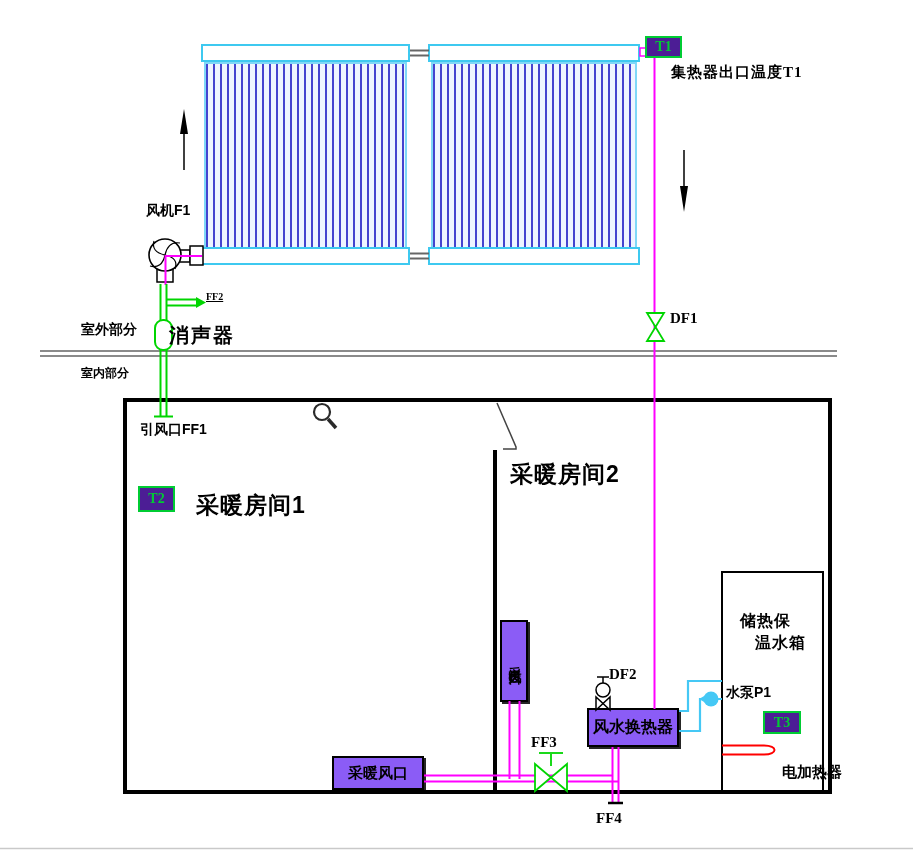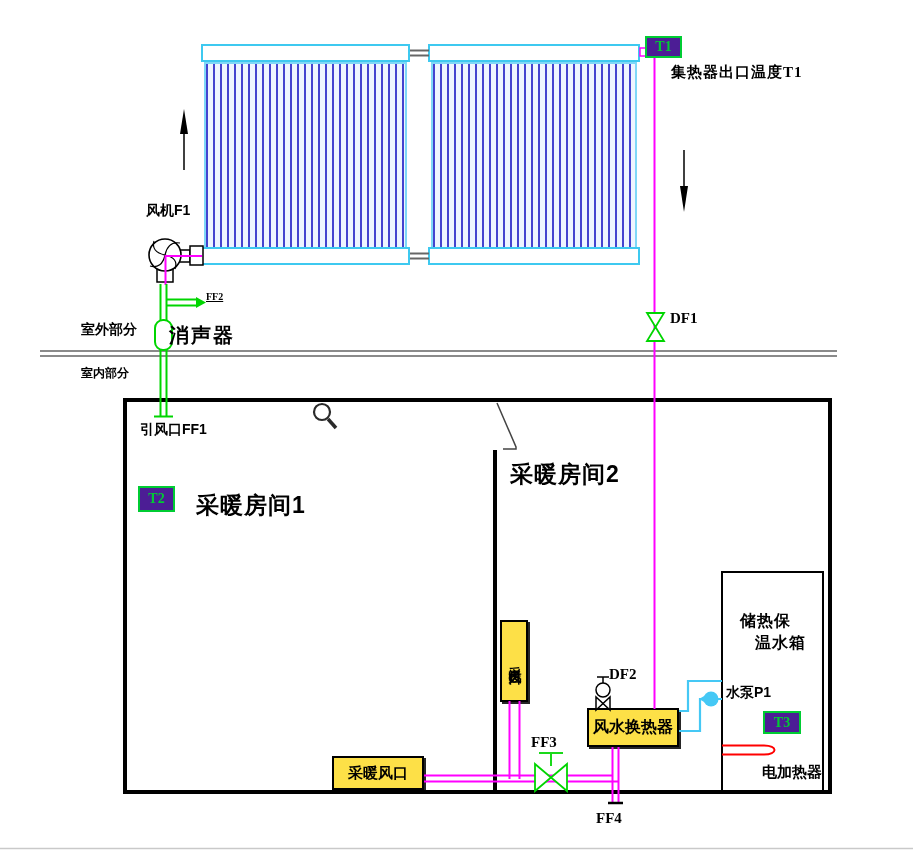--- a/index.html
+++ b/index.html
@@ -8,21 +8,21 @@
   .box{position:absolute;box-sizing:border-box;z-index:10;}
   .lbl{position:absolute;font-weight:bold;color:#000;white-space:nowrap;z-index:30;line-height:1.15;}
   .serif{font-family:"Liberation Serif",serif;}
   .sensor{position:absolute;z-index:30;box-sizing:border-box;border:2px solid #00cc33;background:#4c1d95;
           color:#00cc33;font-family:"Liberation Serif",serif;font-weight:bold;font-size:14px;
           display:flex;align-items:center;justify-content:center;}
   .panel-header{border:2px solid #3ec9f0;background:#fff;}
   .tubes{background:#f4faff;
          background-image:repeating-linear-gradient(90deg,#4444cf 0 2px,#eef5ff 2px 7px);
          border-left:2px solid #7fd8f7;border-right:2px solid #7fd8f7;border-top:2px solid #7fd8f7;}
-  .shadowbox{border:2px solid #000;background:#fde047;box-shadow:2px 2px 0 rgba(0,0,0,0.85);text-align:right;}
+  .shadowbox{border:2px solid #000;background:#8b5cf6;box-shadow:2px 2px 0 rgba(0,0,0,0.85);text-align:right;}
   svg{position:absolute;left:0;top:0;z-index:20;}
   .vtext{writing-mode:vertical-rl;text-orientation:upright;letter-spacing:3px;}
 </style>
 </head>
 <body>
 
 <div id="canvas">
 
   <div class="box panel-header" style="left:201px;top:44px;width:209px;height:18px;"></div>
   <div class="box tubes" style="left:204px;top:62px;width:203px;height:185px;"></div>
@@ -168,15 +168,15 @@
   <div class="lbl" style="left:140px;top:421px;font-size:14px;">引风口FF1</div>
   <div class="lbl" style="left:196px;top:492px;font-size:23px;letter-spacing:1px;">采暖房间1</div>
   <div class="lbl" style="left:510px;top:461px;font-size:23px;letter-spacing:1px;">采暖房间2</div>
   <div class="lbl serif" style="left:670px;top:310px;font-size:15px;">DF1</div>
   <div class="lbl serif" style="left:609px;top:666px;font-size:15px;">DF2</div>
   <div class="lbl serif" style="left:531px;top:734px;font-size:15px;">FF3</div>
   <div class="lbl serif" style="left:596px;top:810px;font-size:15px;">FF4</div>
   <div class="lbl" style="left:721px;top:612px;width:89px;text-align:center;font-size:16px;letter-spacing:1px;">储热保</div>
   <div class="lbl" style="left:721px;top:634px;width:79px;text-align:center;font-size:16px;letter-spacing:1px;margin-left:20px;">温水箱</div>
   <div class="lbl" style="left:726px;top:684px;font-size:14px;">水泵P1</div>
-  <div class="lbl" style="left:762px;top:763px;font-size:15px;">电加热器</div>
+  <div class="lbl" style="left:782px;top:763px;font-size:15px;">电加热器</div>
 
 </div>
 
 </body></html>

